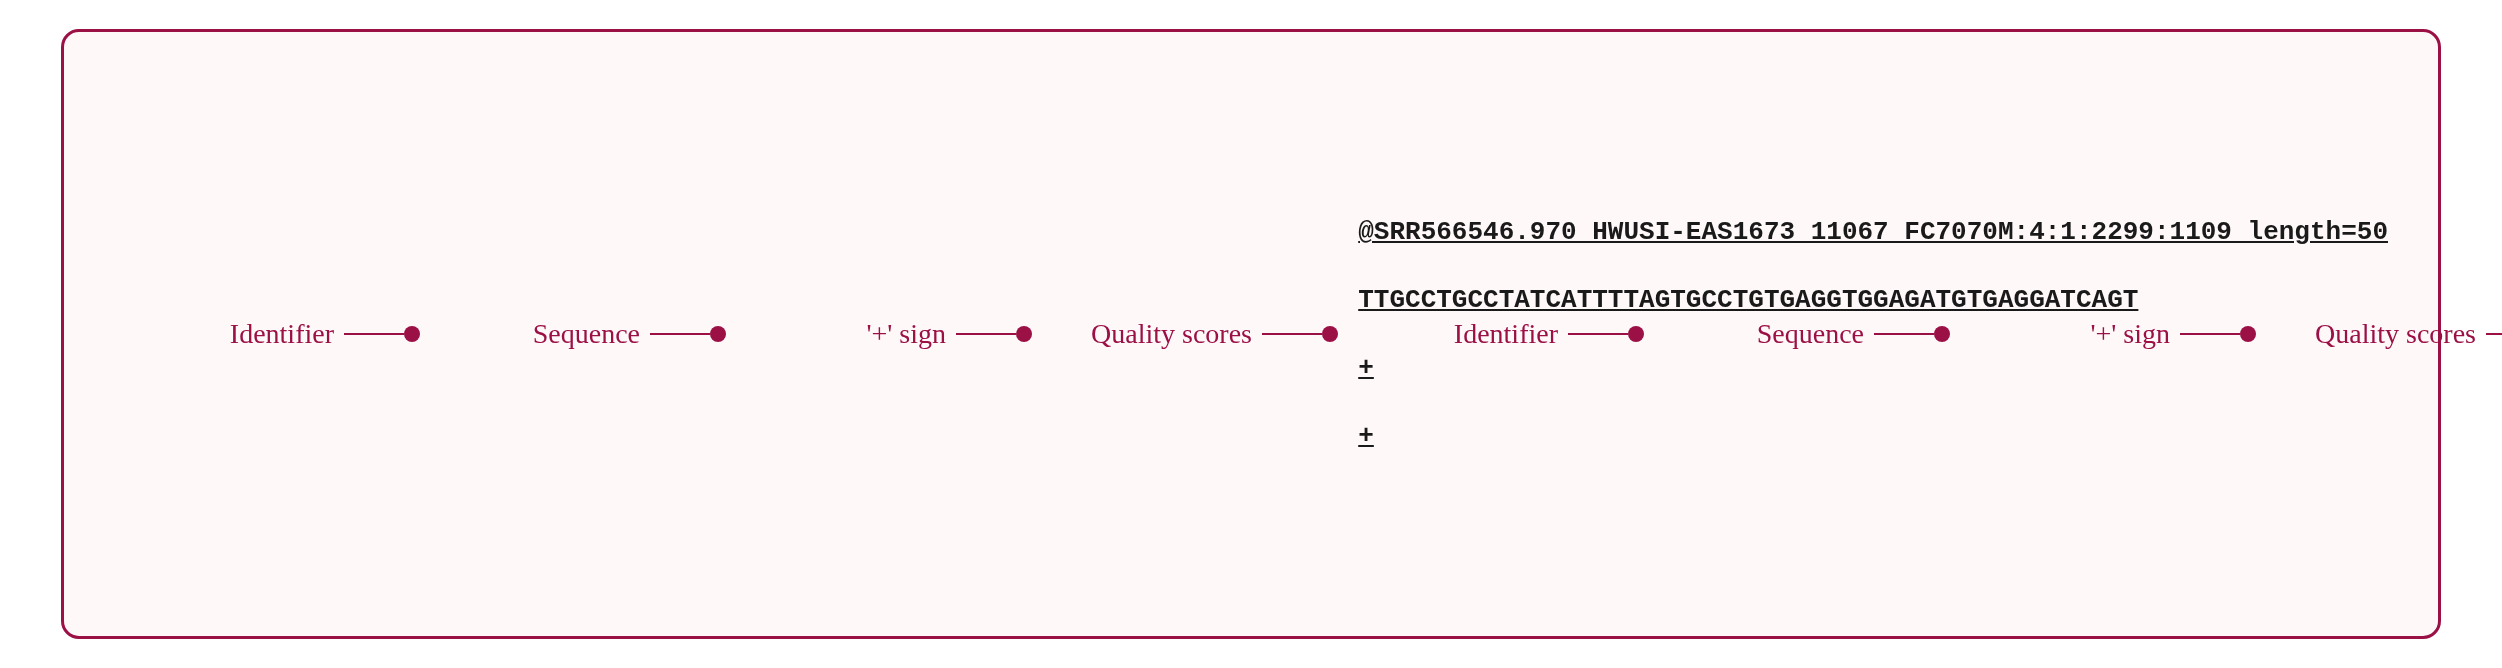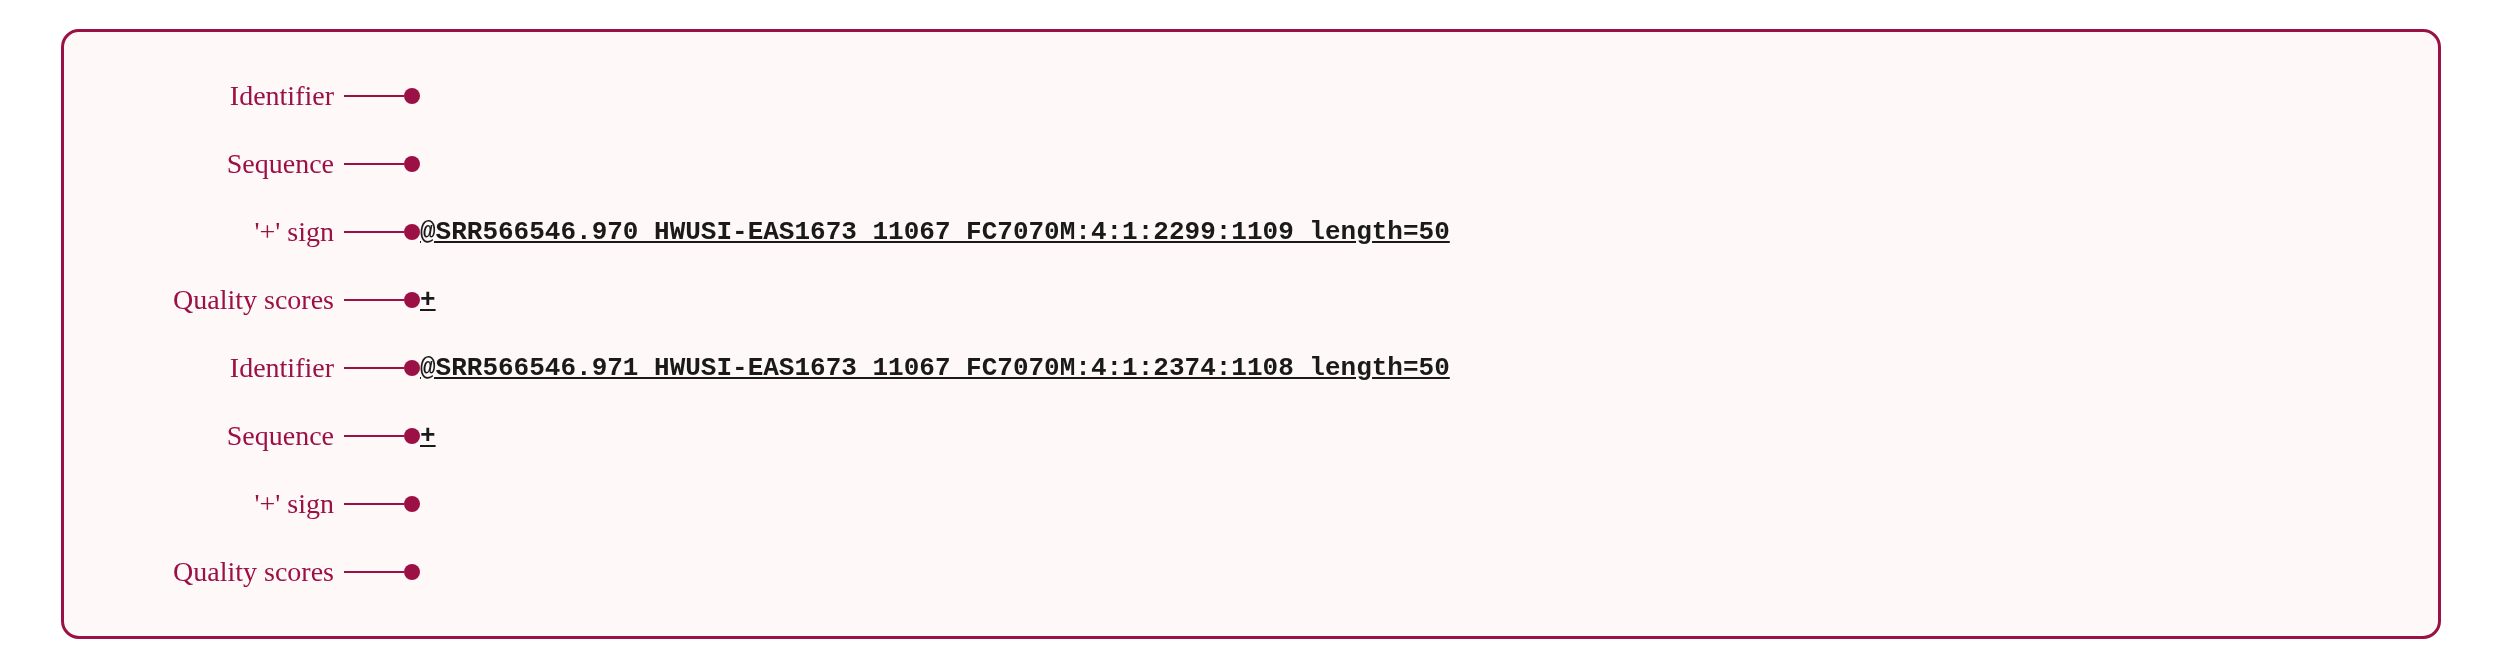--- a/index.html
+++ b/index.html
@@ -24,21 +24,21 @@
       border: 3px solid #9b1045;
       border-radius: 18px;
       background: #fff8f9;
       display: flex;
       align-items: center;
       padding: 30px 50px;
     }
 
     .labels-col {
       display: flex;
-      flex-direction: column;
+      flex-direction: row;
       gap: 0;
       min-width: 260px;
       margin-right: 0;
     }
 
     .row-wrapper {
       display: flex;
       align-items: center;
       height: 68px;
     }
@@ -153,22 +153,22 @@
           <div class="line"></div>
           <div class="dot"></div>
         </div>
       </div>
     </div>
   <div class="data-col">
   <div class="data-row">
         <span class="data-text">@SRR566546.970 HWUSI-EAS1673_11067_FC7070M:4:1:2299:1109 length=50</span>
       </div>
       <div class="data-row">
-        <span class="data-text">+</span>
+        <span class="data-text">TTGCCTGCCTATCATTTTAGTGCCTGTGAGGTGGAGATGTGAGGATCAGT</span>
       </div>
       <div class="data-row">
-        <span class="data-text">@SRR566546.971 HWUSI-EAS1673_11067_FC7070M:4:1:2374:1108 length=50</span>
+        <span class="data-text">+</span>
       </div>
       <div class="data-row">
         <span class="data-text">+</span>
       </div>
     </div>
 </div>
 
 </body></html>

